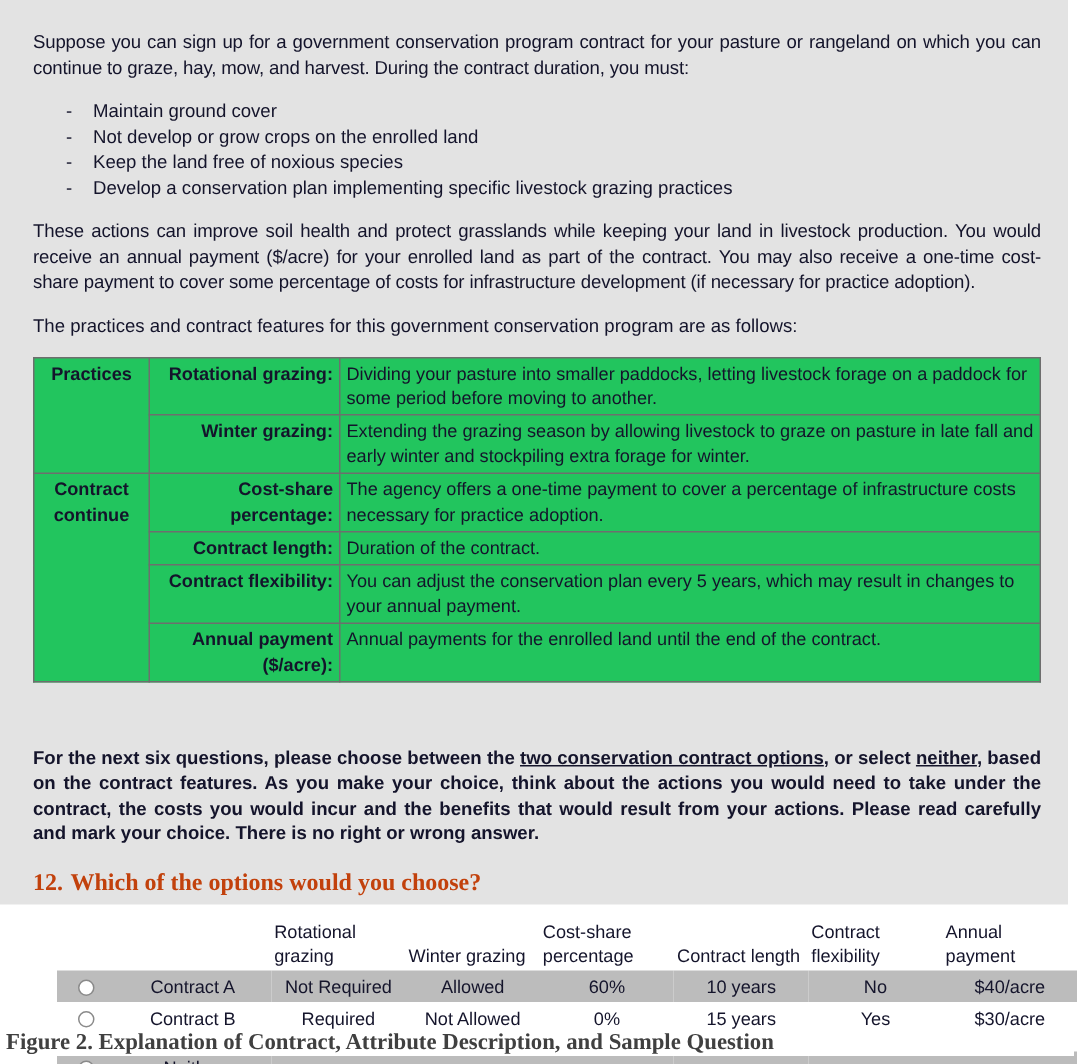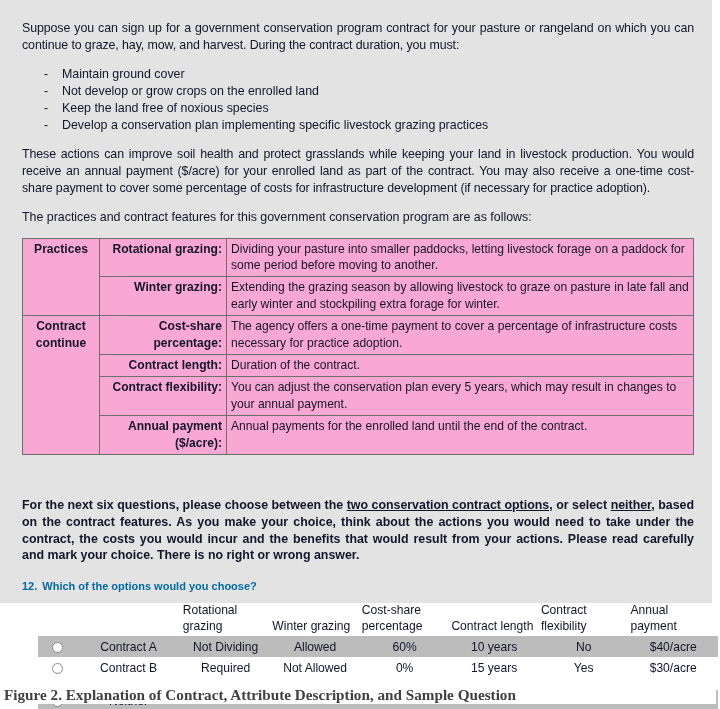--- a/index.html
+++ b/index.html
@@ -63,21 +63,21 @@
     line-height: 16.6px;
     color: #14142b;
   }
 
   
   table.features {
     margin-top: 3px;
     border-collapse: collapse;
     width: 672px;
     table-layout: fixed;
-    background: #f9a8d4;
+    background: #22c55e;
   }
   table.features td {
     border: 1px solid #6e6e6e;
     font-size: 12.1px;
     line-height: 16.4px;
     vertical-align: top;
     padding: 2px 4px 3px 4px;
     color: #14142b;
   }
   td.grp {
@@ -107,23 +107,24 @@
     line-height: 16.8px;
     font-weight: bold;
     text-align: justify;
     color: #14142b;
   }
   .instructions u { text-decoration: underline; }
 
   
   .question {
     margin-top: 16px;
-    font-size: 11px;
-    font-weight: bold;
-    color: #0369a1;
+    font-size: 16px;
+    font-weight: bold;
+    color: #c2410c;
+    font-family: Liberation Serif, serif;
   }
   .question .qnum { margin-right: 5px; }
 
   
   table.choice {
     margin-top: 9px;
     margin-left: 16px;
     border-collapse: collapse;
     width: 680px;
     table-layout: fixed;
@@ -263,21 +264,21 @@
           <th>Cost-share percentage</th>
           <th>Contract length</th>
           <th>Contract flexibility</th>
           <th>Annual payment</th>
         </tr>
       </thead>
       <tbody>
         <tr class="shaded">
           <td class="radio-cell"><span class="radio"></span></td>
           <td class="name-cell">Contract A</td>
-          <td>Not Dividing</td>
+          <td>Not Required</td>
           <td>Allowed</td>
           <td>60%</td>
           <td>10 years</td>
           <td>No</td>
           <td>$40/acre</td>
         </tr>
         <tr>
           <td class="radio-cell"><span class="radio"></span></td>
           <td class="name-cell">Contract B</td>
           <td>Required</td>

